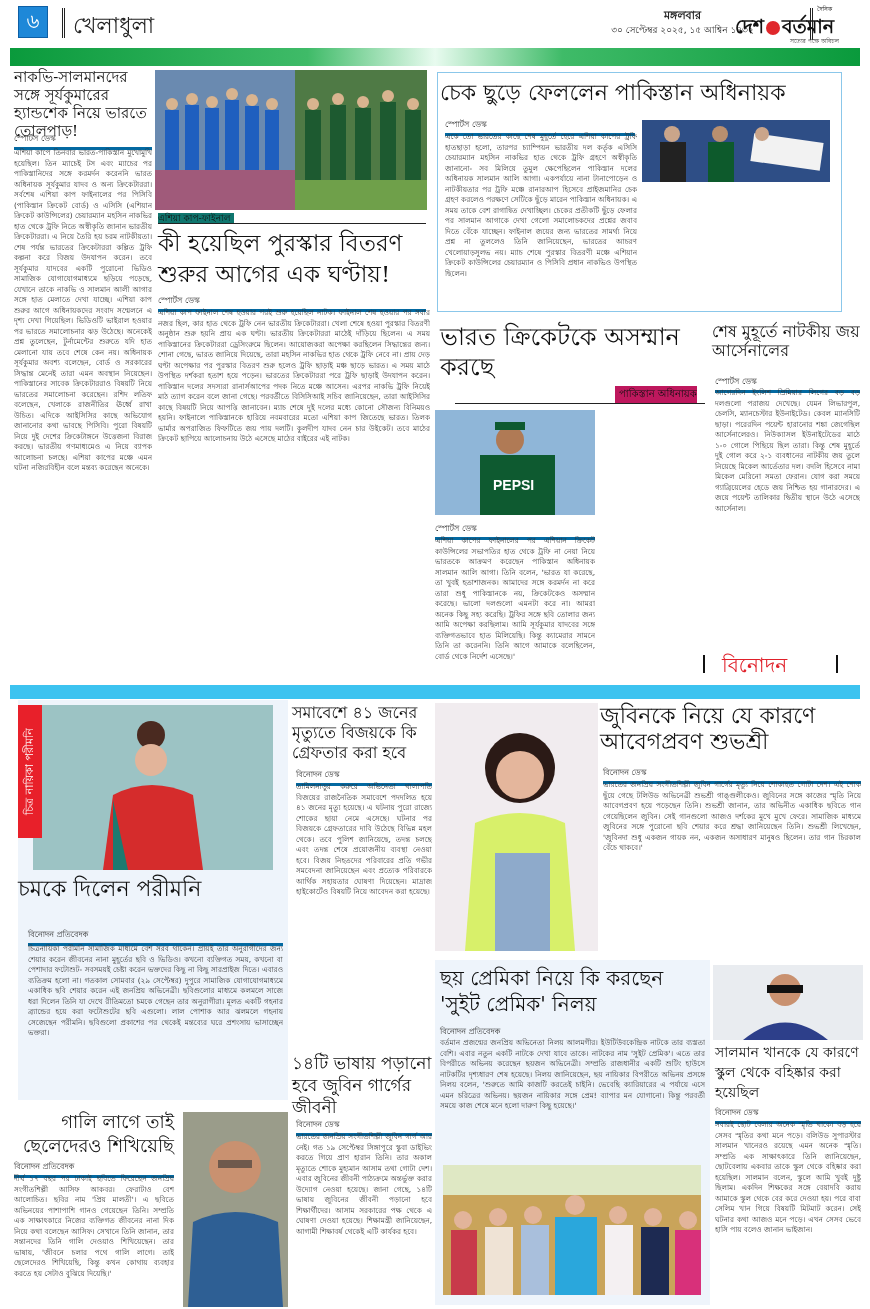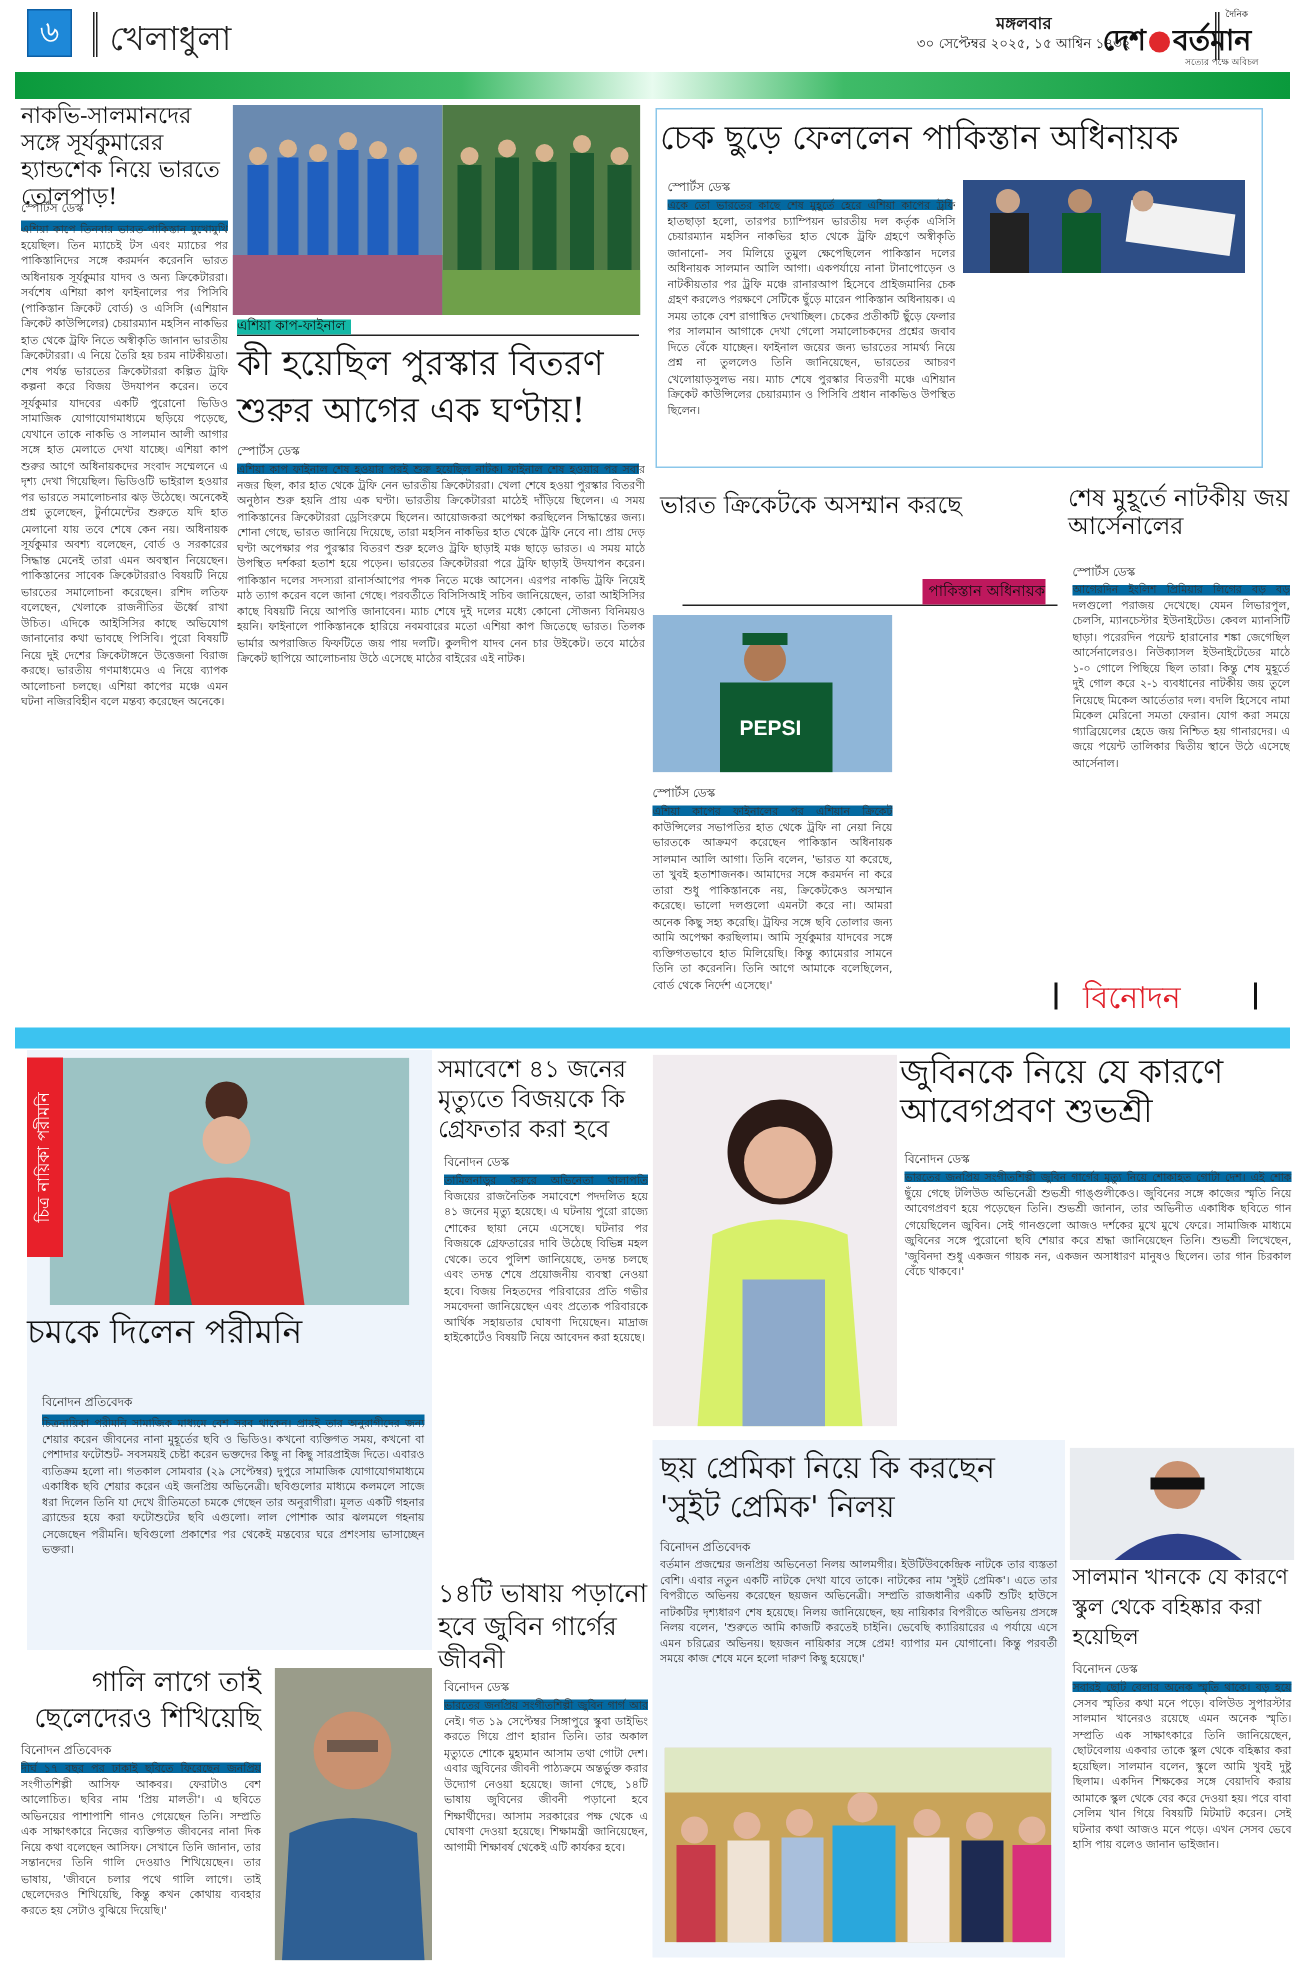--- a/index.html
+++ b/index.html
@@ -6,21 +6,21 @@
 body{width:870px;height:1309px;background:#fff;font-family:"DejaVu Sans",sans-serif;color:#111;position:relative;overflow:hidden}
 .abs{position:absolute}
 .pagenum{left:18px;top:6px;width:30px;height:32px;background:#1e88d8;color:#fff;font-size:20px;display:flex;align-items:center;justify-content:center;border:1px solid #0d5fa5}
 .section-bar{left:62px;top:8px;height:30px;border-left:3px double #222;padding-left:8px;font-size:22px;color:#222}
 .dateblock{left:560px;top:8px;width:255px;text-align:center;font-size:9px;color:#222;line-height:15px}
 .dateblock .day{font-size:11px;font-weight:bold}
 .vsep{left:820px;top:8px;width:4px;height:32px;border-left:3px double #222}
 .logo{left:720px;top:4px;width:145px;height:40px}
 .greenbar{left:10px;top:48px;width:850px;height:18px;background:linear-gradient(90deg,#0a9a3c 0%,#3fbb68 35%,#e8fbef 50%,#3fbb68 65%,#0a9a3c 100%)}
 .head{font-family:"DejaVu Serif",serif;color:#111;line-height:1.2}
-.byline{font-size:8px;color:#333;border-bottom:7px solid #0369a1;padding-bottom:2px}
+.byline{font-size:8px;color:#333;border-bottom:3px solid #0369a1;padding-bottom:2px}
 .body{font-size:7.3px;line-height:10.5px;color:#333;text-align:justify;overflow:hidden}
 .photo{overflow:hidden}
 .bluebar{background:#3cc3f0}
 .boxbg{background:#eef4fb}
 .redtab{background:#e8202a;color:#fff;font-size:11px;writing-mode:vertical-rl;transform:rotate(180deg);display:flex;align-items:center;justify-content:center}
 .entlabel{color:#e0202a;font-size:20px;font-family:Liberation Sans, sans-serif}
 </style>
 </head>
 <body>
 
@@ -75,21 +75,21 @@
         <circle cx="117" cy="34" r="6"></circle>
         <circle cx="158" cy="34" r="6"></circle>
         <circle cx="183" cy="29" r="6"></circle>
         <circle cx="208" cy="32" r="6"></circle>
         <circle cx="233" cy="26" r="6"></circle>
         <circle cx="258" cy="34" r="6"></circle>
       </g>
   </svg>
 </div>
 
-<div class="abs" style="left:158px;top:212px;width:268px;font-size:9px;border-bottom:1px solid #222;height:12px;line-height:12px"><span style="background:#14b8a6;padding-right:4px">এশিয়া কাপ-ফাইনাল</span></div>
+<div class="abs" style="left:158px;top:212px;width:268px;font-size:9px;border-bottom:1px solid #222;height:12px;line-height:12px"><span style="background:#0f766e;padding-right:4px">এশিয়া কাপ-ফাইনাল</span></div>
 <div class="abs head" style="left:158px;top:228px;width:268px;font-size:23px;line-height:31px">কী হয়েছিল পুরস্কার বিতরণ শুরুর আগের এক ঘণ্টায়!</div>
 <div class="abs byline" style="left:158px;top:294px;width:268px">স্পোর্টস ডেস্ক</div>
 <div class="abs body" style="left:158px;top:308px;width:272px;height:372px">এশিয়া কাপ ফাইনাল শেষ হওয়ার পরই শুরু হয়েছিল নাটক। ফাইনাল শেষ হওয়ার পর সবার নজর ছিল, কার হাত থেকে ট্রফি নেন ভারতীয় ক্রিকেটাররা। খেলা শেষে হওয়া পুরস্কার বিতরণী অনুষ্ঠান শুরু হয়নি প্রায় এক ঘণ্টা। ভারতীয় ক্রিকেটাররা মাঠেই দাঁড়িয়ে ছিলেন। এ সময় পাকিস্তানের ক্রিকেটাররা ড্রেসিংরুমে ছিলেন। আয়োজকরা অপেক্ষা করছিলেন সিদ্ধান্তের জন্য। শোনা গেছে, ভারত জানিয়ে দিয়েছে, তারা মহসিন নাকভির হাত থেকে ট্রফি নেবে না। প্রায় দেড় ঘণ্টা অপেক্ষার পর পুরস্কার বিতরণ শুরু হলেও ট্রফি ছাড়াই মঞ্চ ছাড়ে ভারত। এ সময় মাঠে উপস্থিত দর্শকরা হতাশ হয়ে পড়েন। ভারতের ক্রিকেটাররা পরে ট্রফি ছাড়াই উদযাপন করেন। পাকিস্তান দলের সদস্যরা রানার্সআপের পদক নিতে মঞ্চে আসেন। এরপর নাকভি ট্রফি নিয়েই মাঠ ত্যাগ করেন বলে জানা গেছে। পরবর্তীতে বিসিসিআই সচিব জানিয়েছেন, তারা আইসিসির কাছে বিষয়টি নিয়ে আপত্তি জানাবেন। ম্যাচ শেষে দুই দলের মধ্যে কোনো সৌজন্য বিনিময়ও হয়নি। ফাইনালে পাকিস্তানকে হারিয়ে নবমবারের মতো এশিয়া কাপ জিতেছে ভারত। তিলক ভার্মার অপরাজিত ফিফটিতে জয় পায় দলটি। কুলদীপ যাদব নেন চার উইকেট। তবে মাঠের ক্রিকেট ছাপিয়ে আলোচনায় উঠে এসেছে মাঠের বাইরের এই নাটক।</div>
 
 <div class="abs head" style="left:440px;top:80px;width:400px;font-size:22px;text-align:left">চেক ছুড়ে ফেললেন পাকিস্তান অধিনায়ক</div>
 <div class="abs byline" style="left:445px;top:118px;width:190px">স্পোর্টস ডেস্ক</div>
 <div class="abs body" style="left:445px;top:132px;width:192px;height:180px">একে তো ভারতের কাছে শেষ মুহূর্তে হেরে এশিয়া কাপের ট্রফি হাতছাড়া হলো, তারপর চ্যাম্পিয়ন ভারতীয় দল কর্তৃক এসিসি চেয়ারম্যান মহসিন নাকভির হাত থেকে ট্রফি গ্রহণে অস্বীকৃতি জানানো- সব মিলিয়ে তুমুল ক্ষেপেছিলেন পাকিস্তান দলের অধিনায়ক সালমান আলি আগা। একপর্যায়ে নানা টানাপোড়েন ও নাটকীয়তার পর ট্রফি মঞ্চে রানারআপ হিসেবে প্রাইজমানির চেক গ্রহণ করলেও পরক্ষণে সেটিকে ছুঁড়ে মারেন পাকিস্তান অধিনায়ক। এ সময় তাকে বেশ রাগান্বিত দেখাচ্ছিল। চেকের প্রতীকটি ছুঁড়ে ফেলার পর সালমান আগাকে দেখা গেলো সমালোচকদের প্রশ্নের জবাব দিতে বেঁকে যাচ্ছেন। ফাইনাল জয়ের জন্য ভারতের সামর্থ্য নিয়ে প্রশ্ন না তুললেও তিনি জানিয়েছেন, ভারতের আচরণ খেলোয়াড়সুলভ নয়। ম্যাচ শেষে পুরস্কার বিতরণী মঞ্চে এশিয়ান ক্রিকেট কাউন্সিলের চেয়ারম্যান ও পিসিবি প্রধান নাকভিও উপস্থিত ছিলেন।</div>
 <div class="abs photo" style="left:642px;top:120px;width:188px;height:62px">
   <svg width="188" height="62">
     <rect width="188" height="62" fill="#2e4e86"></rect>
@@ -97,21 +97,21 @@
     <circle cx="30" cy="14" r="8" fill="#caa58a"></circle>
       <rect x="18" y="22" width="26" height="40" fill="#222"></rect>
     <circle cx="78" cy="14" r="8" fill="#b98f6f"></circle>
       <rect x="66" y="22" width="26" height="40" fill="#0d5a2c"></rect>
     <circle cx="120" cy="14" r="7" fill="#caa58a"></circle>
   </svg>
 </div>
 <div class="abs body" style="left:642px;top:185px;width:190px;height:125px"></div>
 <div class="abs" style="left:437px;top:72px;width:405px;height:240px;border:1px solid #8bc7ea"></div>
 
-<div class="abs head" style="left:440px;top:322px;width:260px;font-size:16px;line-height:30px">ভারত ক্রিকেটকে অসম্মান করছে</div>
+<div class="abs head" style="left:440px;top:322px;width:260px;font-size:24px;line-height:30px">ভারত ক্রিকেটকে অসম্মান করছে</div>
 <div class="abs" style="left:455px;top:392px;width:250px;height:12px;border-bottom:1px solid #222"></div>
 <div class="abs" style="left:615px;top:386px;padding-left:4px;background:#be185d;font-size:10px;font-family:'DejaVu Serif',serif">পাকিস্তান অধিনায়ক</div>
 <div class="abs photo" style="left:435px;top:410px;width:160px;height:105px">
   <svg width="160" height="105">
     <rect width="160" height="105" fill="#8fb6d8"></rect>
     <rect x="45" y="45" width="75" height="60" fill="#0e5a30"></rect>
     <circle cx="75" cy="30" r="14" fill="#b07a55"></circle>
     <rect x="60" y="12" width="30" height="8" fill="#0e5a30"></rect>
     <text x="58" y="80" font-size="14" fill="#fff" font-weight="bold" font-family="Liberation Sans, sans-serif">PEPSI</text>
   </svg>

